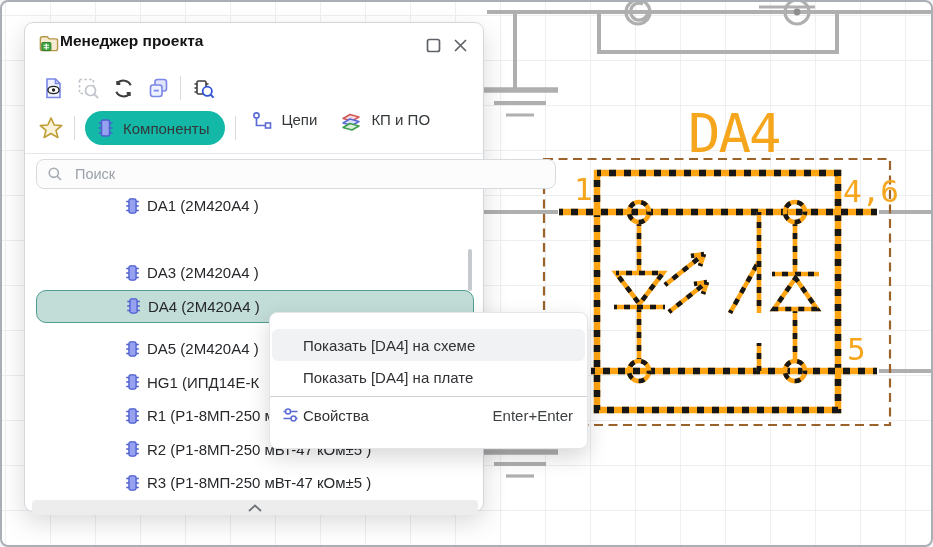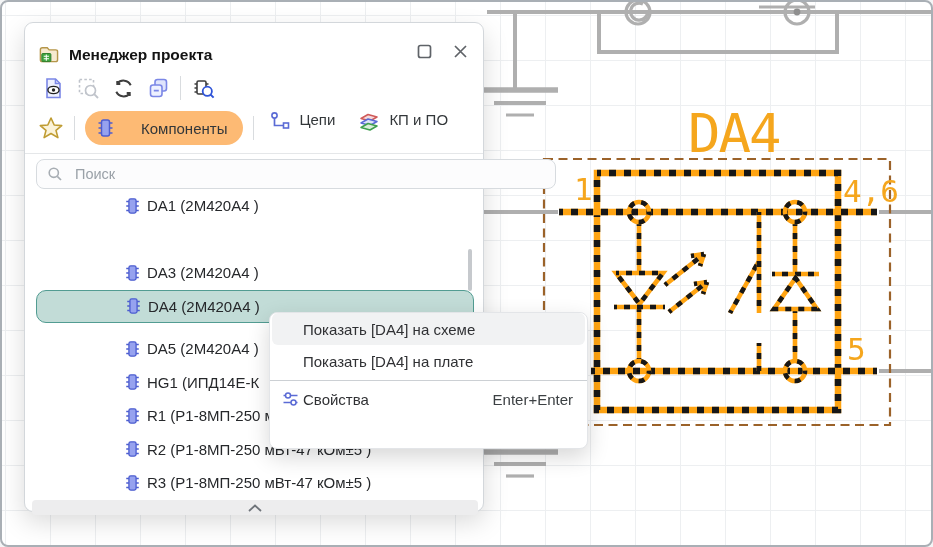--- a/index.html
+++ b/index.html
@@ -15,49 +15,49 @@
   .wire{stroke:#afafaf;stroke-width:4;fill:none;stroke-linecap:butt;}
   .w5{stroke-width:5.5;} .w3{stroke-width:3.2;}
   .hz{stroke:#ffa412;stroke-width:6.5;fill:none;stroke-linecap:butt;}
   .hzb{stroke:#171717;stroke-width:6.5;fill:none;stroke-dasharray:7 8;stroke-dashoffset:3;stroke-linecap:butt;}
   .thin{stroke-width:4.6;} .thinb{stroke-width:4.6;stroke-dasharray:6 7;}
   .selbox{stroke:#9b6229;stroke-width:2.2;fill:none;stroke-dasharray:9 5.5;}
   .schlabel{fill:#f5a61d;font-family:"DejaVu Sans Mono",monospace;}
   
   .panel{position:absolute;left:22px;top:20px;width:460px;height:490px;background:#fff;
     border:1px solid #d3d7db;border-radius:9px;box-shadow:0 10px 26px rgba(0,0,0,.15);z-index:2;box-sizing:border-box;}
-  .title-row{position:absolute;left:13px;right:10px;top:9px;height:32px;display:flex;align-items:flex-end;gap:10px;}
+  .title-row{position:absolute;left:13px;right:10px;top:9px;height:32px;display:flex;align-items:flex-start;gap:1px;}
   .title-text{font-size:15.5px;font-weight:bold;color:#141414;flex:0 0 auto;}
   .title-spacer{flex:1;}
   .win-btn{width:26px;height:26px;display:flex;align-items:center;justify-content:center;border-radius:4px;cursor:pointer;}
   .toolbar1{position:absolute;left:15px;top:52px;display:flex;align-items:center;gap:9px;}
   .tb-icon{width:26px;height:26px;display:flex;align-items:center;justify-content:center;border-radius:4px;}
   .vsep{width:1px;height:24px;background:#d9dcdf;}
   .toolbar2{position:absolute;left:13px;top:88px;display:flex;align-items:center;gap:10px;}
-  .pill{display:flex;align-items:center;gap:26px;background:#fdba74;border-radius:17px;height:34px;padding:0 16px 0 11px;}
+  .pill{display:flex;align-items:center;gap:8px;background:#14b8a6;border-radius:17px;height:34px;padding:0 16px 0 11px;}
   .pill-label{font-size:15px;color:#33373a;}
   .tabitem{display:flex;align-items:flex-start;gap:8px;height:34px;padding:0 6px;}
   .tab-label{font-size:15px;color:#33373a;}
   .hdr-divider{position:absolute;left:0;right:0;top:130px;border-top:1px solid #e5e7e9;}
   .searchbox{position:absolute;left:11px;top:136px;width:520px;height:30px;box-sizing:border-box;
     border:1px solid #d7dbdf;border-radius:8px;background:#fcfcfd;display:flex;align-items:center;gap:10px;padding:0 10px;}
   .searchbox input{border:none;outline:none;background:transparent;font-size:14.5px;color:#33373a;flex:1;
     font-family:"Liberation Sans",sans-serif;}
   .searchbox input::placeholder{color:#9aa1a8;}
   .listview{position:absolute;left:7px;top:170px;width:446px;height:307px;overflow:hidden;}
   .row{position:absolute;left:4px;right:4px;height:33px;display:flex;align-items:center;gap:6px;
     padding-left:88px;box-sizing:border-box;border-radius:10px;cursor:default;}
   .row .lbl{font-size:15px;color:#26282b;white-space:nowrap;}
   .row.selected{background:#c2dcd7;border:1.5px solid #529c92;}
   .scroll-thumb{position:absolute;right:6px;top:56px;width:4px;height:42px;border-radius:2px;background:#c6c9cd;}
   .bottom-strip{position:absolute;left:7px;top:477px;width:446px;height:15px;background:#ededee;border-radius:4px;
     display:flex;align-items:center;justify-content:center;cursor:pointer;}
   
   .ctx{position:absolute;left:267px;top:310px;width:319px;height:137px;background:#fff;border:1px solid #e3e5e8;
-    border-radius:8px;box-shadow:0 8px 22px rgba(0,0,0,.16);z-index:3;box-sizing:border-box;padding-top:0;}
+    border-radius:8px;box-shadow:0 8px 22px rgba(0,0,0,.16);z-index:3;box-sizing:border-box;padding-top:16px;}
   .ctx-item{position:relative;height:32px;margin:0 2px;display:flex;align-items:center;
     padding-left:31px;border-radius:6px;font-size:15px;color:#303134;cursor:pointer;}
   .ctx-item.hl{background:#f1f2f3;}
   .ctx-item .mi{position:absolute;left:9px;top:50%;transform:translateY(-50%);display:flex;}
   .ctx-sep{border-top:1px solid #ccd0d4;margin:3px 0 2px 0;}
   .ctx-item .shortcut{margin-left:auto;padding-right:12px;font-size:15px;color:#3c4043;}
 </style>
 </head>
 <body>
 

